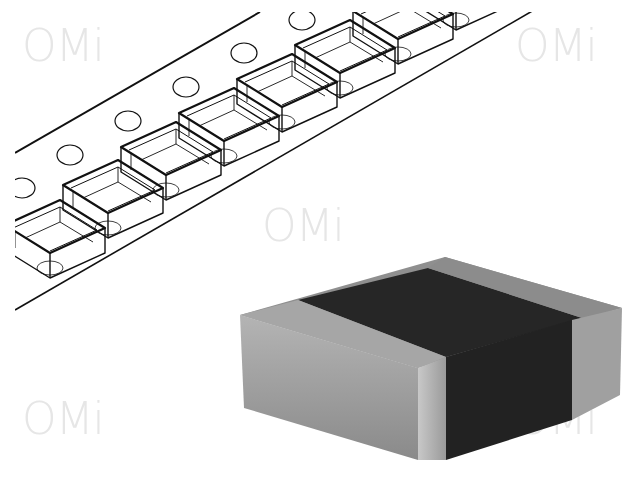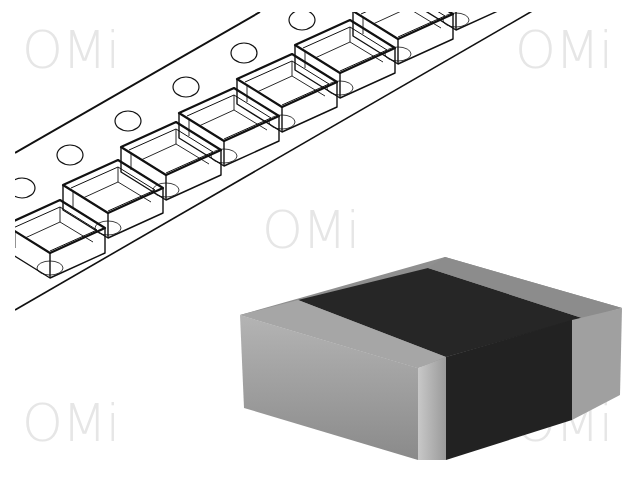--- a/index.html
+++ b/index.html
@@ -1,17 +1,17 @@
 <!DOCTYPE html>
 <html><head>
 <meta charset="utf-8">
 <style>
   html,body{margin:0;padding:0;background:#fff;}
   body{width:640px;height:480px;position:relative;overflow:hidden;font-family:"DejaVu Sans",sans-serif;}
-  .wm{position:absolute;font-family:"DejaVu Sans",sans-serif;font-size:52px;color:#e6e6e6;letter-spacing:-1px;font-weight:300;}
+  .wm{position:absolute;font-family:"DejaVu Sans",sans-serif;font-size:44px;color:#e6e6e6;letter-spacing:-1px;font-weight:300;}
   svg{position:absolute;left:0;top:0;}
 </style>
 </head>
 <body>
 
 <div class="wm" style="left:22px;top:20px;">OMi</div>
 <div class="wm" style="left:515px;top:20px;">OMi</div>
 <div class="wm" style="left:262px;top:200px;">OMi</div>
 <div class="wm" style="left:22px;top:393px;">OMi</div>
 <div class="wm" style="left:515px;top:393px;">OMi</div>

